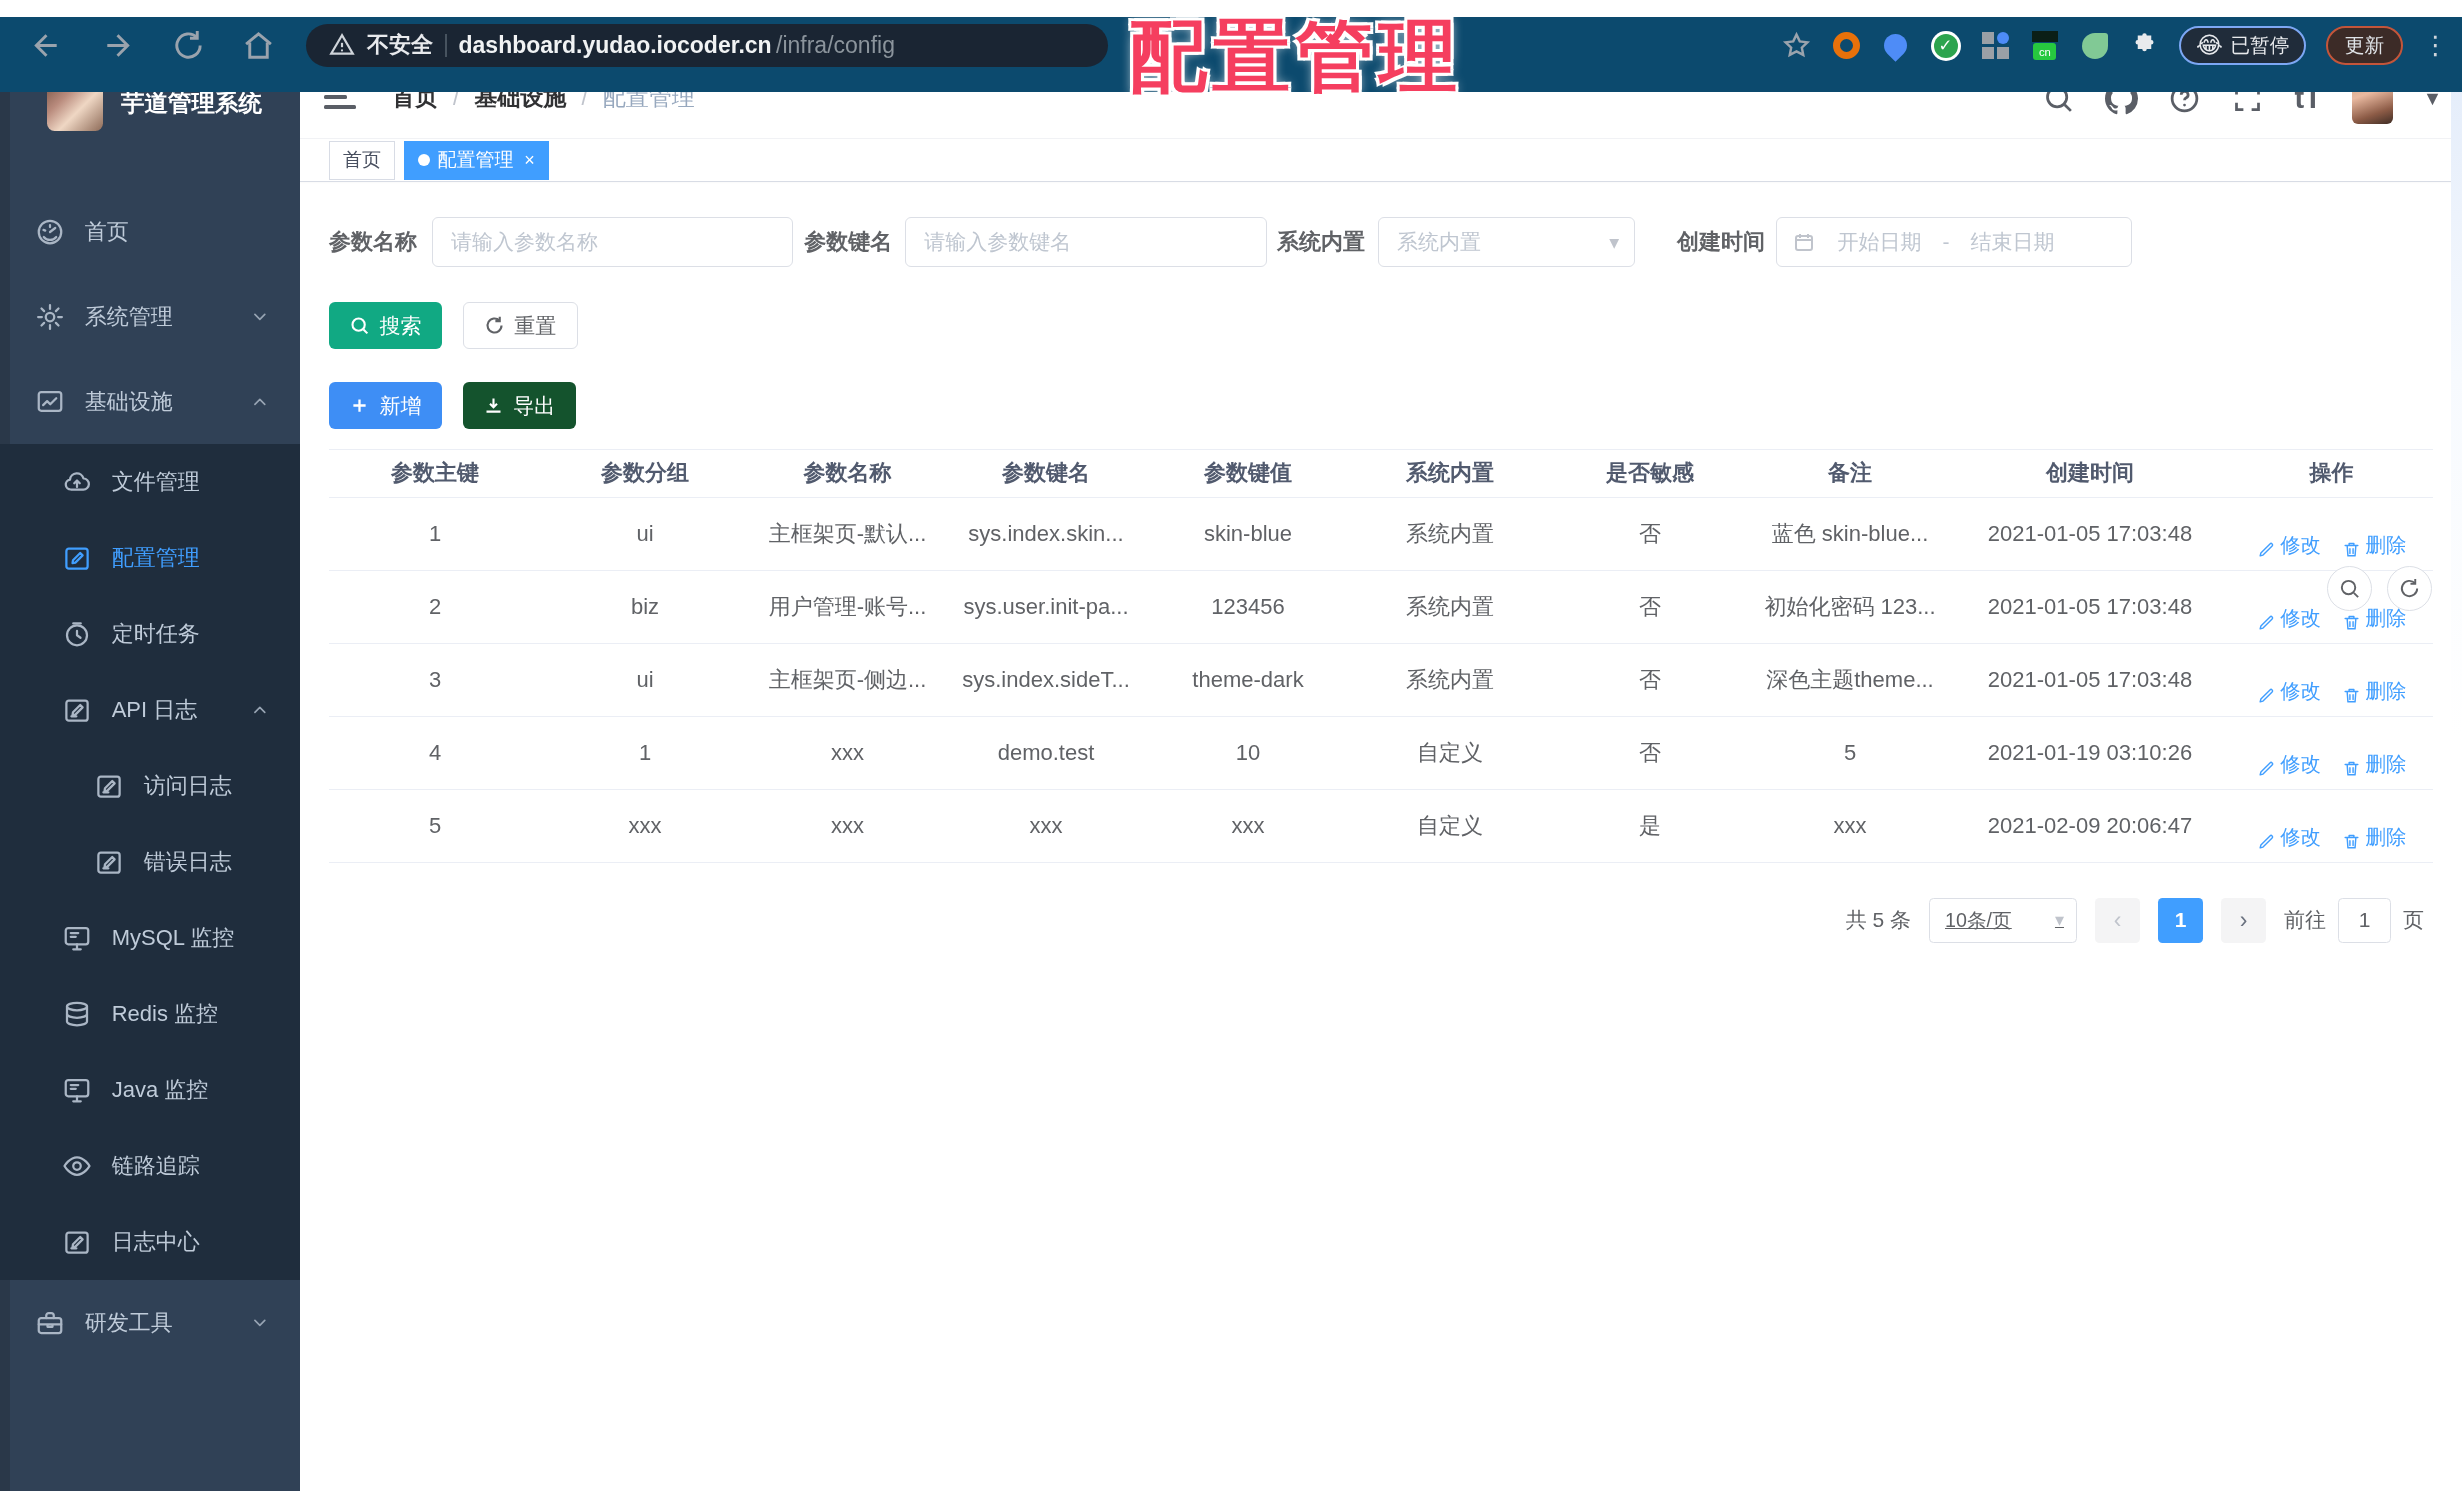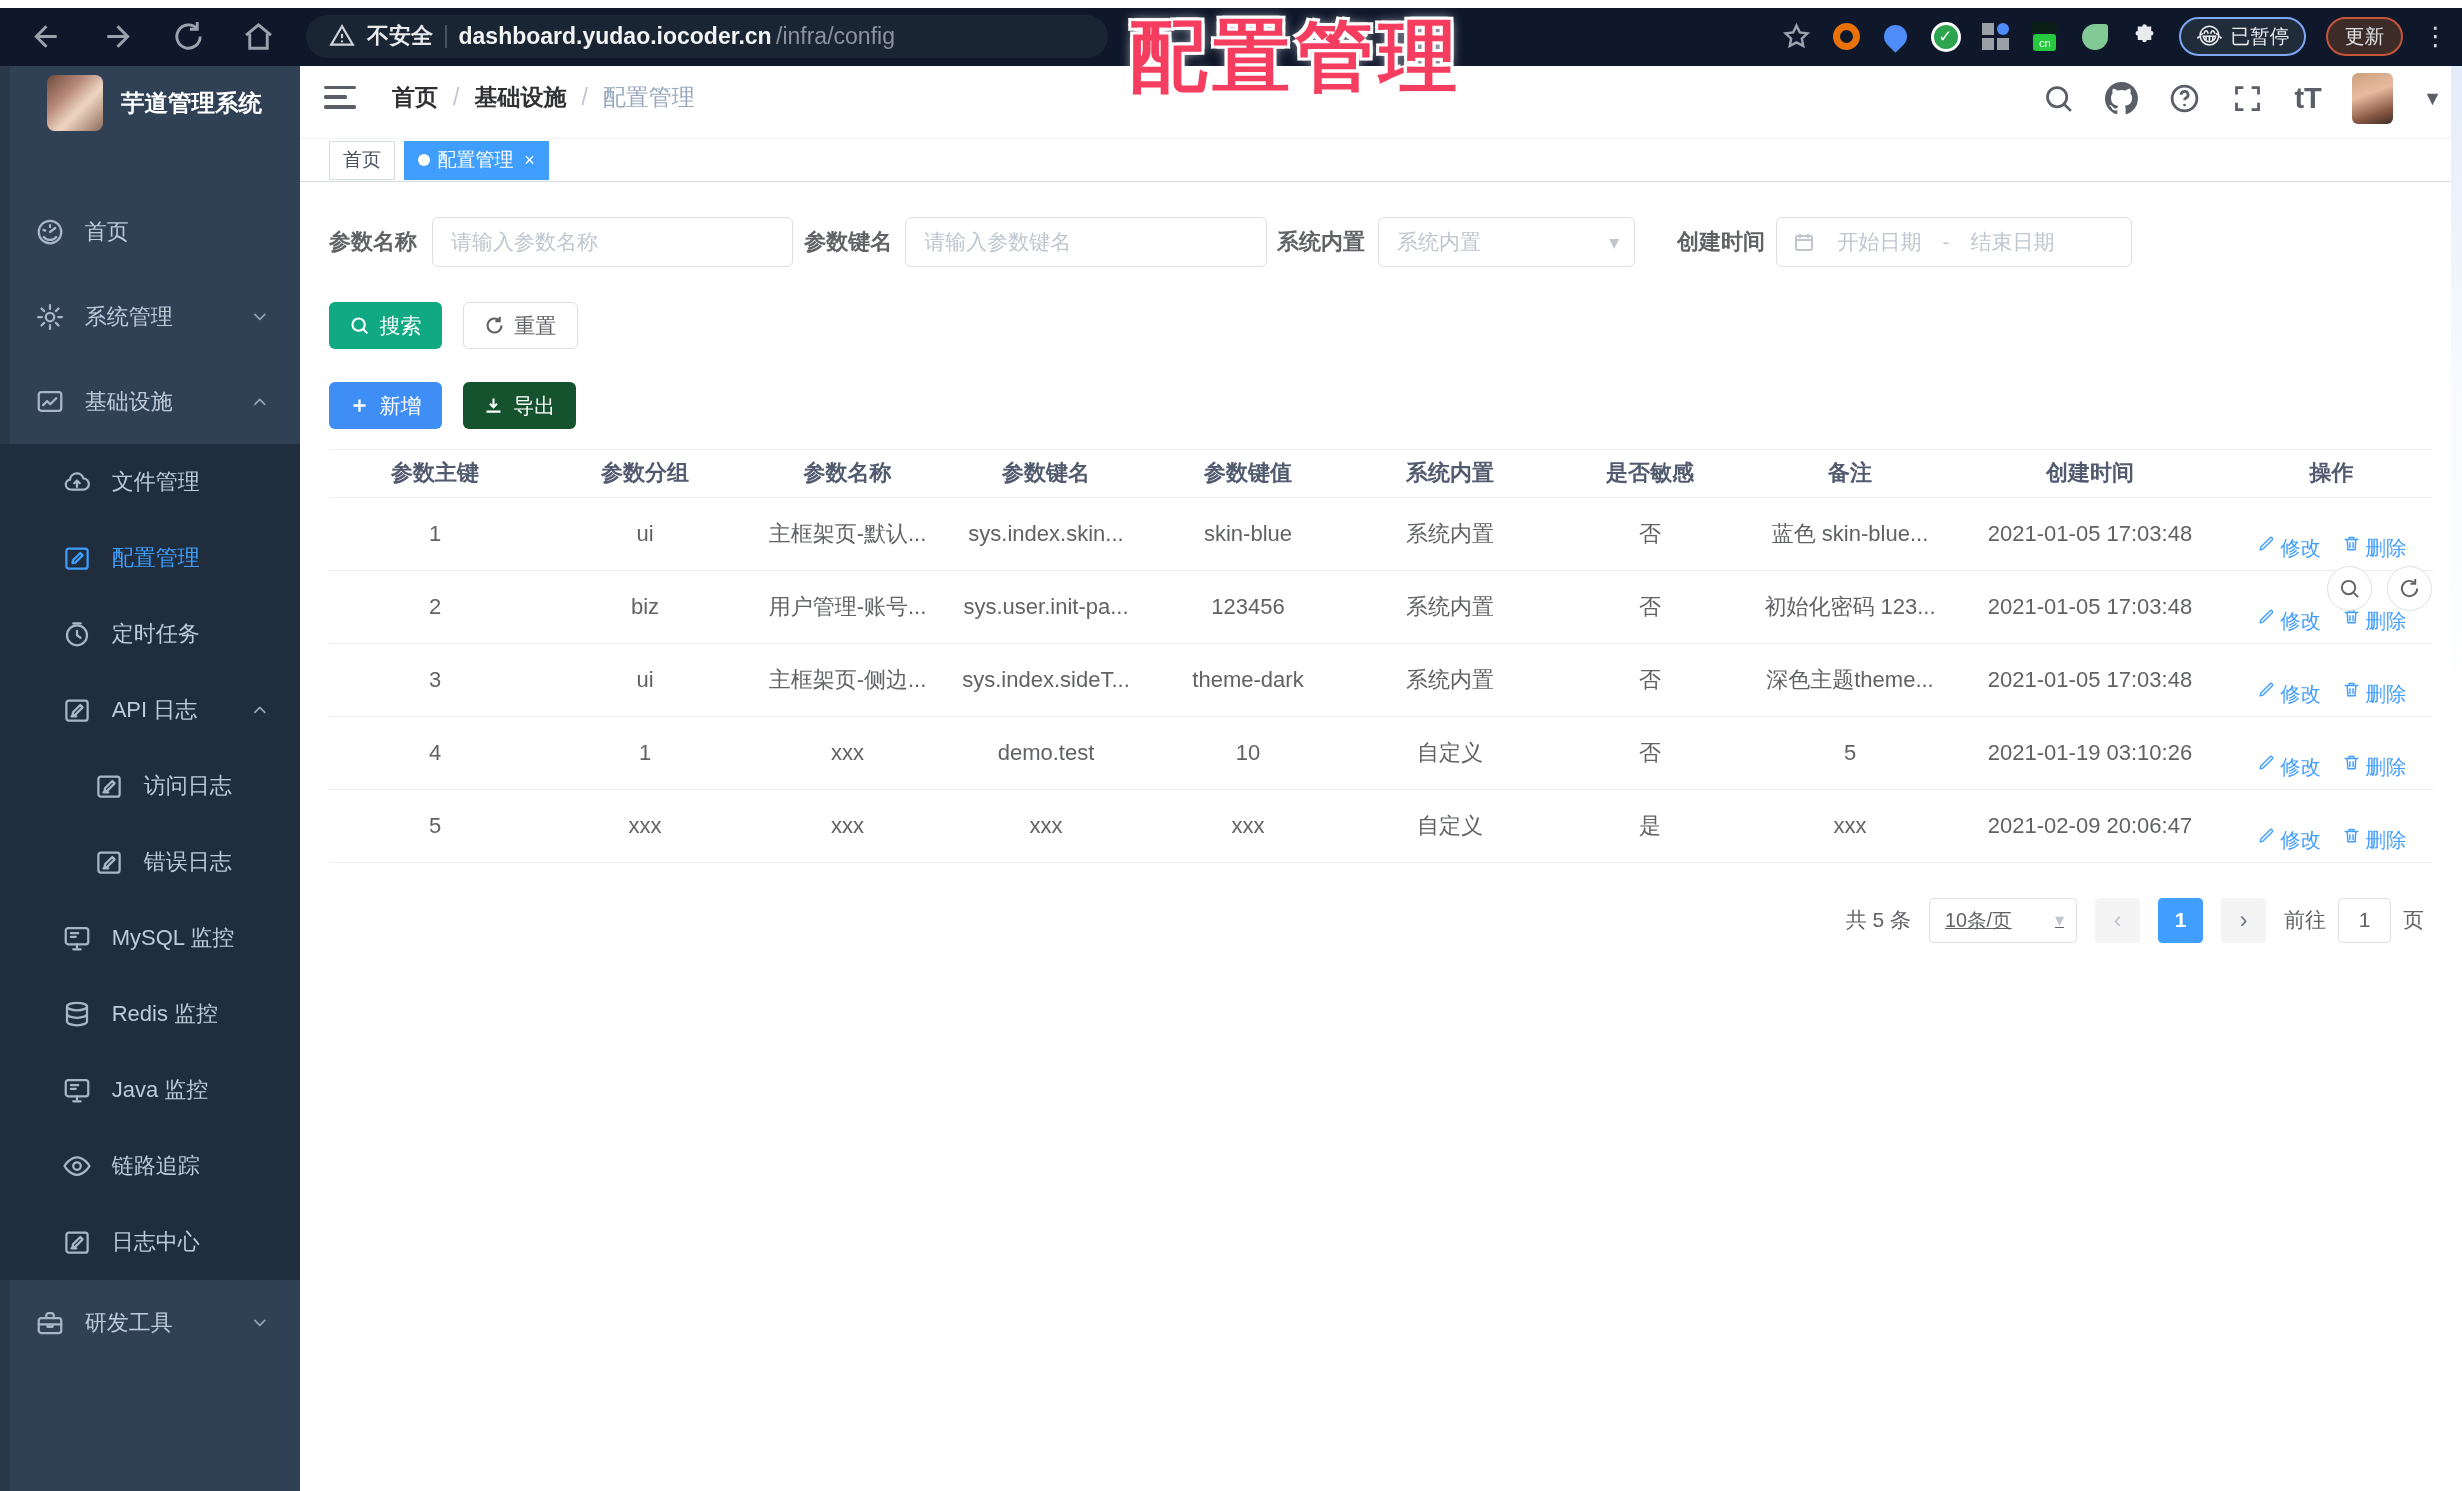--- a/index.html
+++ b/index.html
@@ -1,21 +1,21 @@
 <!DOCTYPE html>
 <html style="font-size:12px"><head>
 <meta charset="utf-8">
 <style>
   html,body{margin:0;padding:0;background:#777;}
   *{box-sizing:border-box;}
   .screen{position:relative;width:2462px;height:1491px;background:#fff;overflow:hidden;
     font-family:"Liberation Sans","DejaVu Sans",sans-serif;color:#606266;}
 
   
-  .browser-bar{position:absolute;top:8px;left:0;width:100%;height:58px;background:#0f172a;z-index:5;}
+  .browser-bar{position:absolute;top:17px;left:0;width:100%;height:75px;background:#0c4a6e;z-index:5;}
   .b-ico{position:absolute;top:10.6px;width:35px;height:35px;color:#9aa3ad;}
   .b-ico svg{width:100%;height:100%;}
   .url-pill{position:absolute;left:306px;top:6.8px;width:802px;height:43px;background:#1a2533;border-radius:22px;
     display:flex;align-items:center;padding:0 23px;gap:12px;}
   .warn-ico{width:26px;height:26px;color:#cfd4da;flex:0 0 auto;}
   .warn-ico svg{width:100%;height:100%;}
   .sec-label{color:#e8eaed;font-size:22px;font-weight:bold;white-space:nowrap;}
   .url-div{width:1.5px;height:23px;background:#47535f;}
   .url-host{color:#f1f3f4;font-size:23px;font-weight:bold;white-space:nowrap;}
   .url-path{color:#8b949c;font-size:23px;white-space:nowrap;margin-left:-7.6px;}
@@ -111,21 +111,21 @@
   .rbtn{width:45px;height:45px;border-radius:50%;border:1.5px solid #dcdfe6;background:#fff;
     display:flex;align-items:center;justify-content:center;color:#606266;cursor:pointer;}
   .rbtn svg{width:23px;height:23px;}
 
   
   table.grid{width:100%;border-collapse:collapse;table-layout:fixed;}
   table.grid th{height:48px;font-size:22px;font-weight:bold;color:#515a6e;text-align:center;
     border-top:0.8px solid #ebeef5;border-bottom:0.8px solid #ebeef5;background:#fff;}
   table.grid td{height:73px;font-size:22px;color:#606266;text-align:center;border-bottom:0.8px solid #ebeef5;
     white-space:nowrap;overflow:hidden;}
-  .op-link{color:#409eff;font-size:20.4px;display:inline-flex;align-items:flex-start;gap:4.5px;cursor:pointer;font-family:Liberation Serif, serif;}
+  .op-link{color:#409eff;font-size:20.4px;display:inline-flex;align-items:flex-end;gap:4.5px;cursor:pointer;font-family:Liberation Serif, serif;}
   .op-link + .op-link{margin-left:21px;margin-top:29px;}
   .op-link .oi{width:19px;height:19px;}
   .op-link .oi svg{width:100%;height:100%;}
 
   
   .pagination{display:flex;align-items:center;justify-content:flex-end;margin-top:35px;gap:18px;
     font-size:21px;color:#606266;padding-right:9px;}
   .pg-size{width:148px;height:45px;border:1.5px solid #dcdfe6;border-radius:4.5px;display:flex;align-items:center;
     justify-content:space-between;padding:0 12px 0 15px;font-size:19.7px;color:#606266;cursor:pointer;text-decoration:underline;}
   .pg-size .sel-caret{color:#c0c4cc;font-size:18px;}

